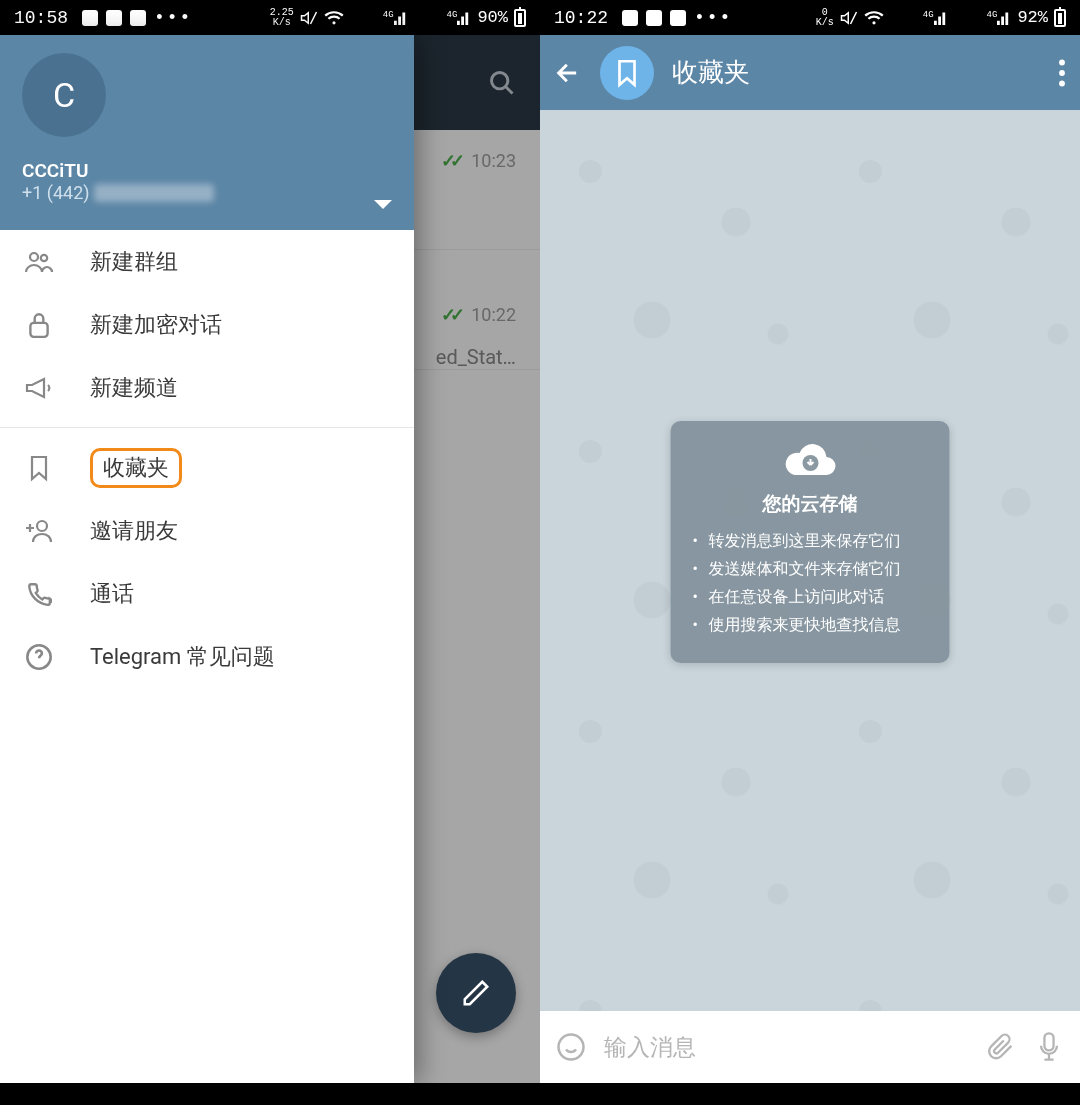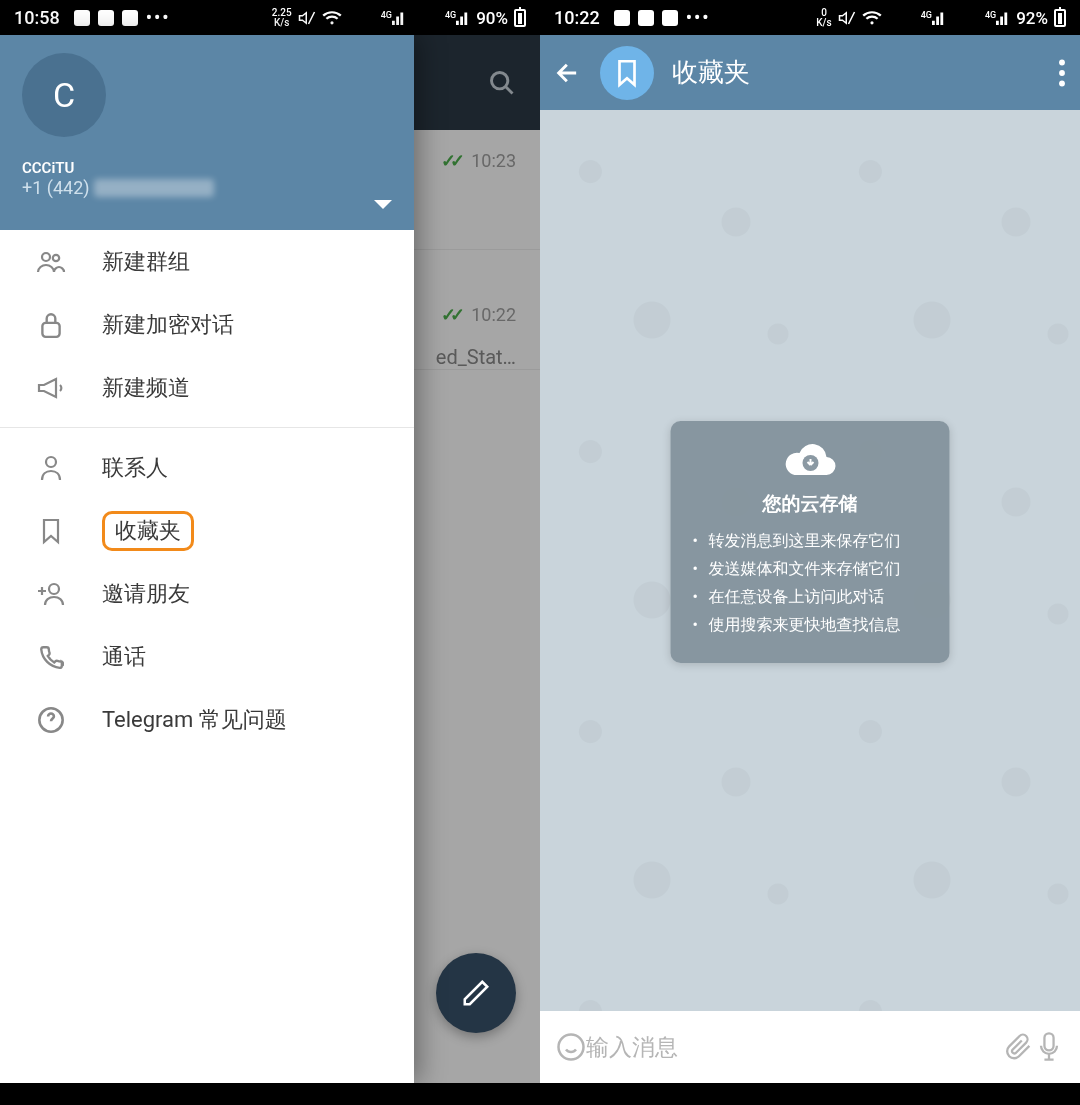--- a/index.html
+++ b/index.html
@@ -18,20 +18,21 @@
   
   .statusbar {
     height: 35px;
     background: #000;
     color: #fff;
     display: flex;
     align-items: center;
     padding: 0 14px;
     font-size: 18px;
     font-weight: 500;
+    font-family: Liberation Mono, monospace;
   }
   .statusbar .time { flex: 0 0 auto; }
   .statusbar .left-icons { display:flex; gap:8px; margin-left:14px; align-items:center;}
   .statusbar .spacer { flex:1; }
   .statusbar .right { display:flex; gap:6px; align-items:center; font-size:15px;}
   .sb-icon { width:16px; height:16px; background:#fff; border-radius:3px; display:inline-block; }
   .sb-more { letter-spacing:2px; }
   .sb-small { font-size:10px; line-height:10px; text-align:center;}
   .sb-sup { font-size:9px; position:relative; top:-5px;margin-left:33px;}
   .battery-pct { font-size:17px;}
@@ -58,27 +59,27 @@
   
   .drawer {
     position:absolute; top:35px; left:0; width:414px; bottom:22px; background:#fff;
     box-shadow: 6px 0 24px rgba(0,0,0,0.35);
     display:flex; flex-direction:column;
   }
   .drawer-header {
     height:195px; background:#5c86a6; color:#fff; padding:18px 22px 12px; position:relative;
   }
   .avatar { width:84px; height:84px; border-radius:50%; background:#4a7190; display:flex; align-items:center; justify-content:center; font-size:34px; color:#fff;}
-  .acc-name { margin-top:22px; font-size:15px; font-weight:600;}
+  .acc-name { margin-top:22px; font-size:19px; font-weight:600;}
   .acc-phone { font-size:18px; color:#cfe0ec; display:flex; align-items:center;}
   .acc-phone .blur { display:inline-block; width:120px; height:18px; background:rgba(255,255,255,0.35); filter:blur(3px); border-radius:4px; margin-left:4px;}
   .expand { position:absolute; right:22px; bottom:18px; }
   .drawer-list { flex:1; overflow:auto;}
   .d-item {
-    height:63px; display:flex; align-items:center; padding:0 36px; gap:36px;
+    height:63px; display:flex; align-items:center; padding:0 24px; gap:36px;
     font-size:22px; color:#3a3a3a;
   }
   .d-item .ico { width:30px; height:30px; display:flex; align-items:center; justify-content:center; color:#888;}
   .d-sep { height:1px; background:#e6e6e6; margin:8px 0;}
   .highlight-box { border:3px solid #f28a1a; border-radius:10px; padding:2px 10px; display:inline-block;}
 
   
   .saved-view { position:absolute; top:35px; left:0; right:0; bottom:22px; background:#c9d4db; display:flex; flex-direction:column;}
   .sv-header { height:75px; background:#5c86a6; display:flex; align-items:center; padding:0 14px; gap:18px;}
   .sv-avatar { width:54px; height:54px; border-radius:50%; background:#6fb4e8; display:flex; align-items:center; justify-content:center;}
@@ -98,21 +99,21 @@
     position:absolute; left:50%; top:48%; transform:translate(-50%,-50%);
     width:279px; background:rgba(130,145,155,0.93); color:#fff; border-radius:10px;
     padding:18px 22px 20px; text-align:center;
     box-shadow:0 2px 8px rgba(0,0,0,0.15);
   }
   .tip-card .cloud-ico { display:flex; justify-content:center; margin-bottom:10px;}
   .tip-title { font-size:19px; font-weight:600; margin-bottom:14px;}
   .tip-list { text-align:left; font-size:16px; }
   .tip-list li { list-style:none; position:relative; padding-left:16px; margin:8px 0; line-height:1.25;}
   .tip-list li:before { content:"•"; position:absolute; left:0; color:#fff;}
-  .input-bar { height:72px; background:#fff; display:flex; align-items:center; padding:0 16px; }
+  .input-bar { height:72px; background:#fff; display:flex; align-items:center; padding:0 16px; gap:18px;}
   .msg-input { flex:1; border:none; outline:none; font-size:23px; color:#333; background:transparent;}
   .msg-input::placeholder { color:#b5b5b5;}
   .ib-ico { color:#b5b5b5; width:30px; height:30px; display:flex; align-items:center; justify-content:center;}
 
   .navbar { position:absolute; bottom:0; left:0; right:0; height:22px; background:#000;}
 
   svg { display:block; }
 </style>
 </head>
 <body>
@@ -229,29 +230,20 @@
           <svg width="30" height="26" viewBox="0 0 30 26" fill="none" stroke="#888" stroke-width="2.2">
               <path d="M3 10v6h5l12 6V4L8 10H3z"></path>
               <path d="M24 10a4 4 0 010 6"></path>
             </svg>
         </span>
         <span>新建频道</span>
       </div>
       <div class="d-sep"></div>
       <div class="d-item">
         <span class="ico">
-          <svg width="24" height="28" viewBox="0 0 24 28" fill="none" stroke="#888" stroke-width="2.2">
-              <circle cx="12" cy="8" r="5"></circle>
-              <path d="M3 26c0-6 4-9 9-9s9 3 9 9"></path>
-            </svg>
-        </span>
-        <span>联系人</span>
-      </div>
-      <div class="d-item">
-        <span class="ico">
           <svg width="22" height="28" viewBox="0 0 22 28" fill="none" stroke="#888" stroke-width="2.2">
               <path d="M4 3h14v22l-7-6-7 6V3z"></path>
             </svg>
         </span>
         <span class="highlight-box">收藏夹</span>
       </div>
       <div class="d-item">
         <span class="ico">
           <svg width="30" height="26" viewBox="0 0 30 26" fill="none" stroke="#888" stroke-width="2.2">
               <circle cx="18" cy="8" r="5"></circle>

